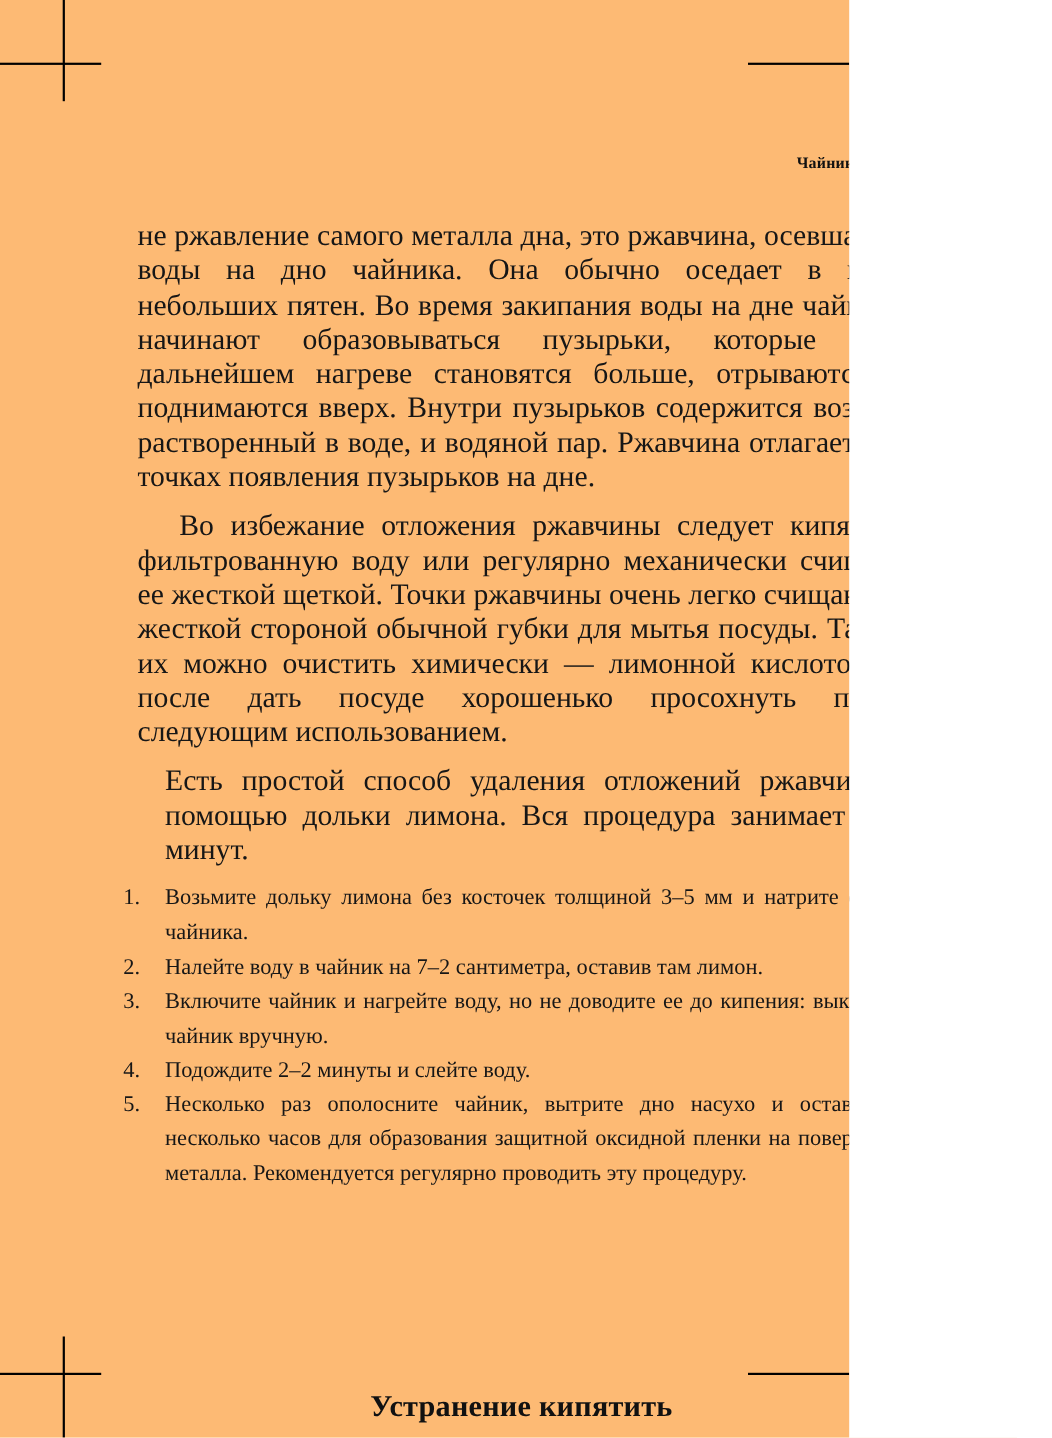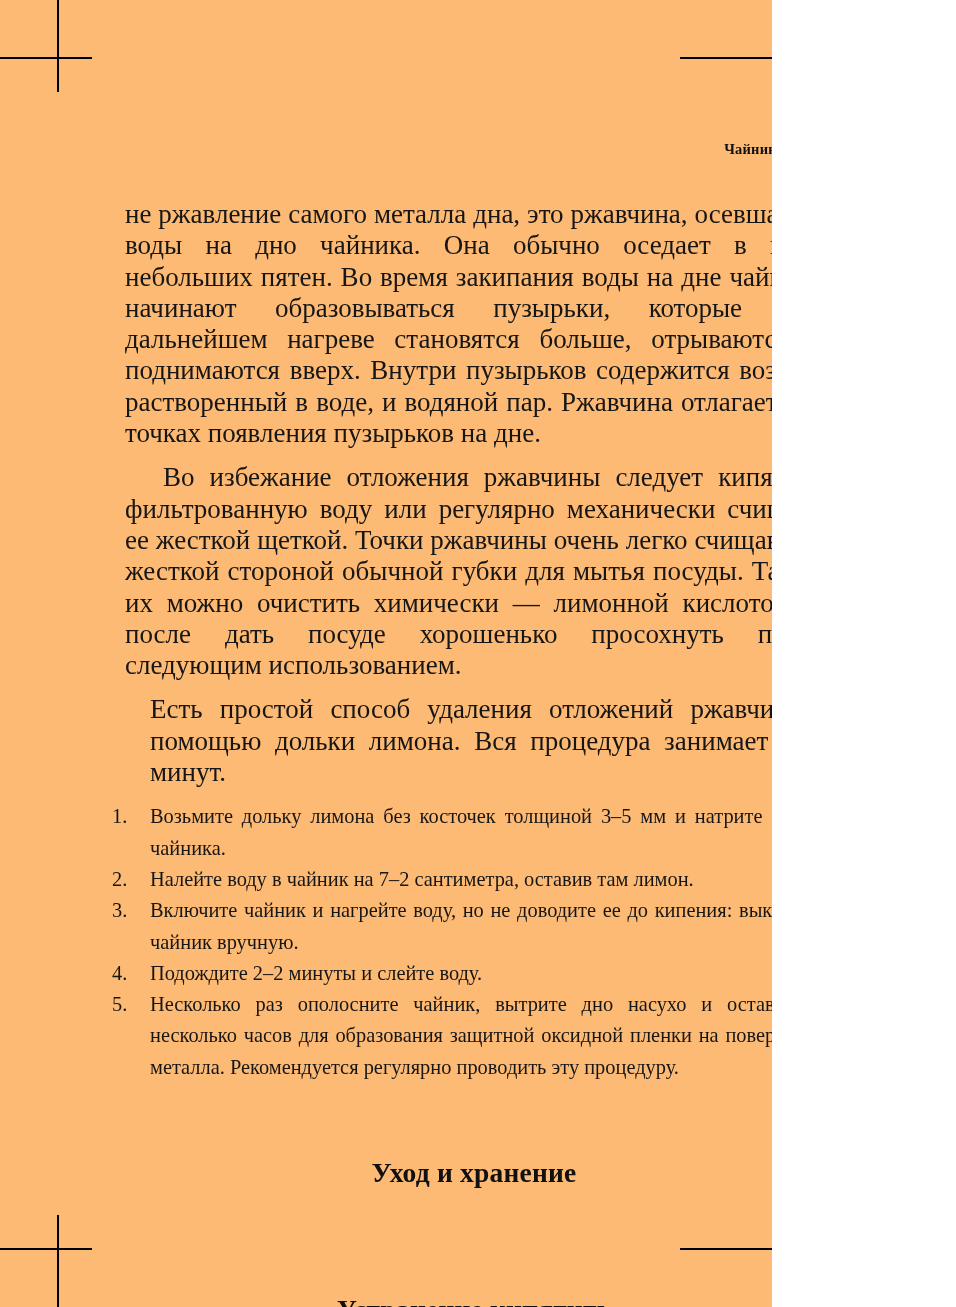--- a/index.html
+++ b/index.html
@@ -172,21 +172,20 @@
           <span class="li-text">Подождите 2–2 минуты и слейте воду.</span>
         </li>
         <li>
           <span class="li-text">Несколько раз ополосните чайник, вытрите дно насухо и оставьте на несколько часов для образования защитной оксидной пленки на поверхности металла. Рекомендуется регулярно проводить эту процедуру.</span>
         </li>
       </ol>
 
 
       <div style="height:74px"></div>
 
-      <h2 class="section">Уход и хранение</h2>
 
       <div style="height:30px"></div>
 
 
       <div style="height:75px"></div>
 
       <h2 class="section">Устранение кипятить</h2>
 
       <div style="height:29px"></div>
 

